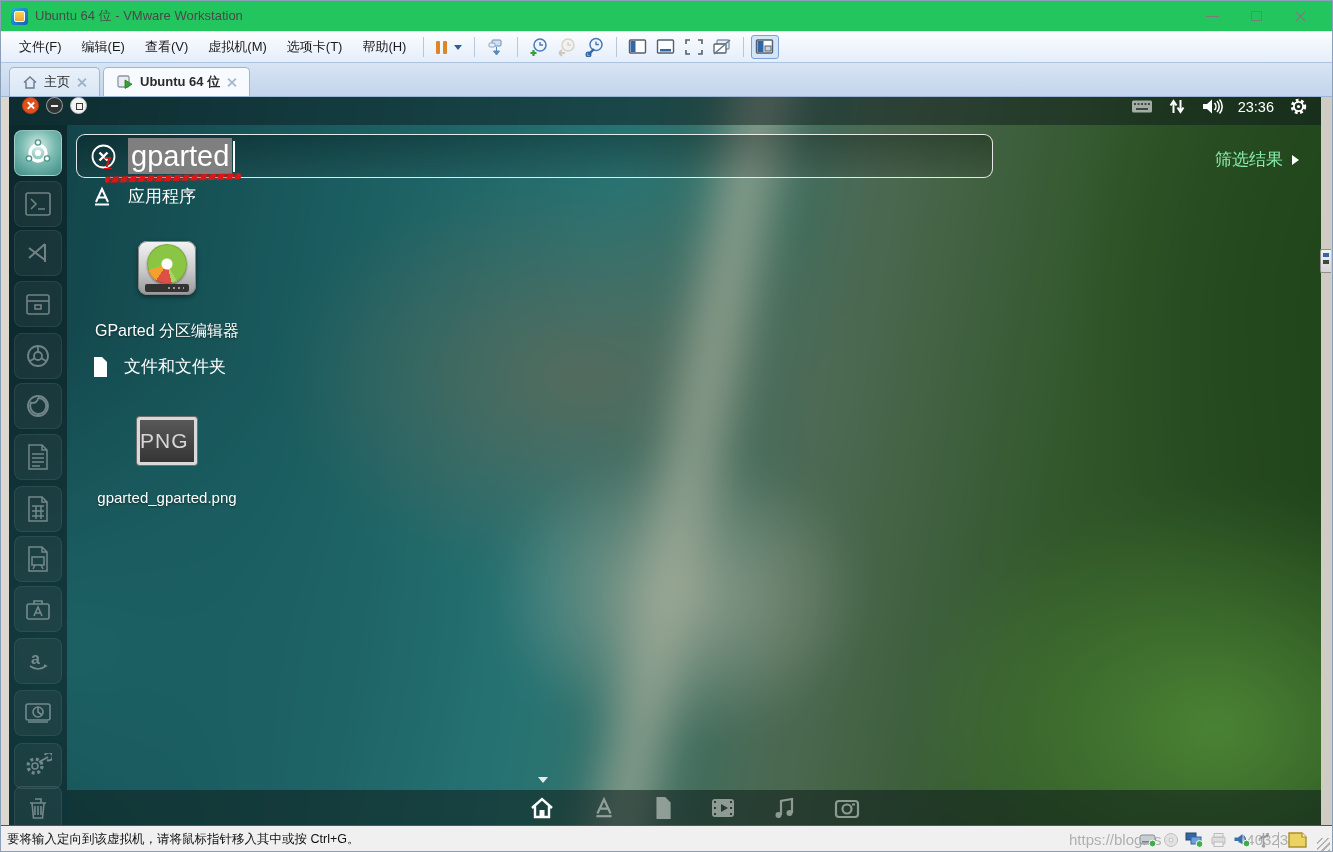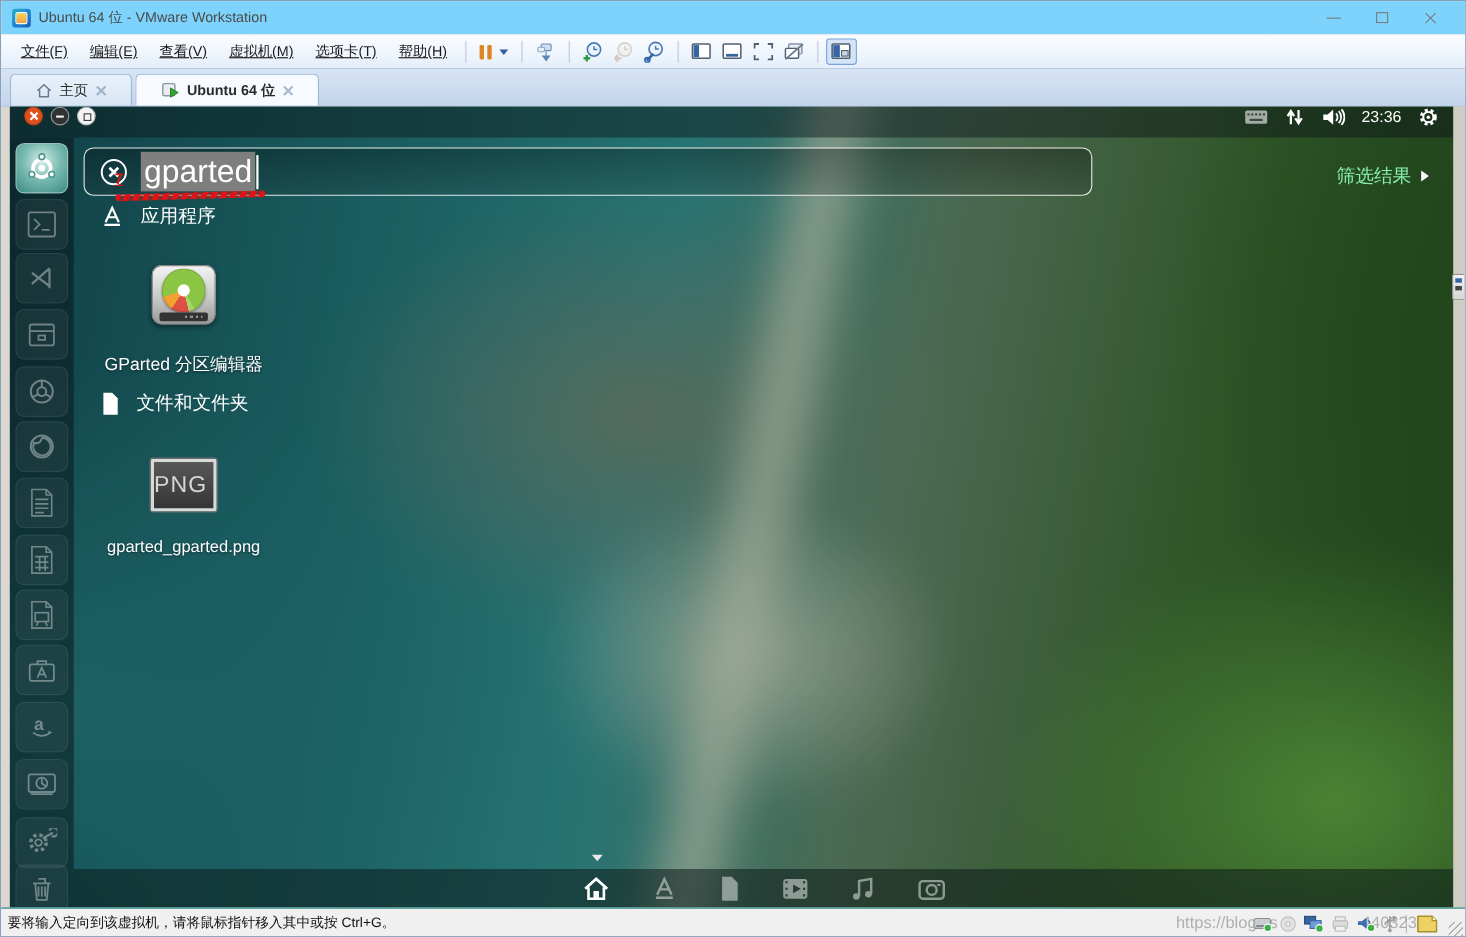--- a/index.html
+++ b/index.html
@@ -2,54 +2,54 @@
 <html><head>
 <meta charset="utf-8">
 <style>
   * { margin:0; padding:0; box-sizing:border-box; }
   html,body { background:#555; }
   body { font-family:"Liberation Sans", sans-serif; }
   .vmw { position:relative; width:1333px; height:852px; background:#f0f0f0;
          border:1px solid #8aa0b8; overflow:hidden; }
 
   
-  .titlebar { height:30px; background:#7dd3fc; display:flex; align-items:center; padding:0 10px; }
+  .titlebar { height:30px; background:#22c55e; display:flex; align-items:center; padding:0 10px; }
   .vmw-logo { width:17px; height:17px; border-radius:3px; margin-right:7px;
     background:linear-gradient(135deg,#27b3c9 0%,#1d7fd1 55%,#1b5fb0 100%);
     position:relative; flex:none; }
   .vmw-logo::after { content:""; position:absolute; inset:3px;
     background:linear-gradient(#ffd34d,#f3a33c); border-radius:2px; border:1px solid #fff; }
   .tb-title { font-size:13px; color:#4a4a4a; }
   .tb-spacer { flex:1; }
   .wctl { width:44px; height:28px; display:flex; align-items:center; justify-content:center; }
   .g-min { width:13px; height:1px; background:#7a7a7a; }
   .g-max { width:11px; height:10px; border:1px solid #7a7a7a; }
   .g-close { position:relative; width:13px; height:13px; }
   .g-close::before,.g-close::after { content:""; position:absolute; left:6px; top:0;
     width:1px; height:13px; background:#7a7a7a; }
   .g-close::before { transform:rotate(45deg); } .g-close::after { transform:rotate(-45deg); }
 
   
   .menubar { height:32px; background:linear-gradient(#fbfdff,#e4eefa);
     border-top:1px solid #e6ecf4; border-bottom:1px solid #aec4de;
     display:flex; align-items:center; padding:0 8px; font-size:13px; color:#1a1a1a; }
-  .mi { padding:16px 10px; border-radius:3px;text-decoration:underline; }
+  .mi { padding:16px 10px; border-radius:3px; }
   .tsep { width:1px; height:20px; background:#b9c7da; margin:0 7px; }
   .pausewrap { display:flex; align-items:center; padding:0 5px; }
   .pbar { width:4px; height:13px; background:#e08524; border-radius:1px; margin-right:3px; }
   .ddown { width:0; height:0; border-left:4px solid transparent; border-right:4px solid transparent;
     border-top:5px solid #2f5e9e; margin-left:4px; }
   .tbi { width:28px; height:24px; display:flex; align-items:center; justify-content:center; border-radius:3px; }
   .tbi.active { border:1px solid #7aa2d8; background:#d4e5f8; }
   .tbi svg { display:block; }
 
   
   .tabbar { height:34px; background:linear-gradient(#d7e4f4,#c3d5ec);
     border-bottom:1px solid #9db6d6; display:flex; align-items:flex-end; padding:3px 0 0 8px; }
-  .tab { height:29px; display:flex; align-items:center; gap:7px; padding:0 23px;
+  .tab { height:29px; display:flex; align-items:center; gap:7px; padding:0 13px;
     border:1px solid #9db6d6; border-bottom:none; border-radius:5px 5px 0 0;
     background:linear-gradient(#e9f1fa,#d8e6f4); font-size:13px; color:#2a2a2a; margin-right:3px; }
   .tab.active { background:#f7fbff; font-weight:bold; }
   .tclose { position:relative; width:9px; height:9px; opacity:.65; }
   .tclose::before,.tclose::after { content:""; position:absolute; left:4px; top:-1px;
     width:2px; height:11px; background:#7d95b5; }
   .tclose::before { transform:rotate(45deg); } .tclose::after { transform:rotate(-45deg); }
 
   
   .vmframe { position:relative; height:728px; background:linear-gradient(90deg,#dcd8d0,#cfccc4); }

